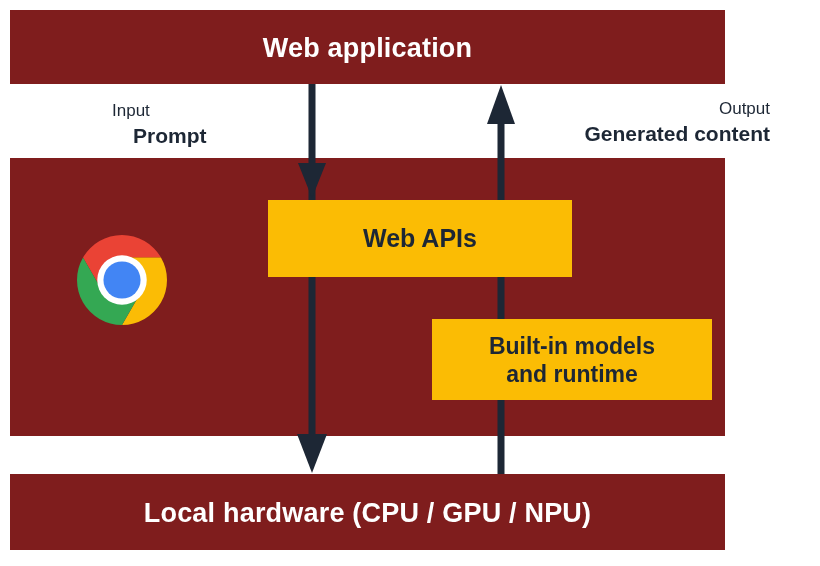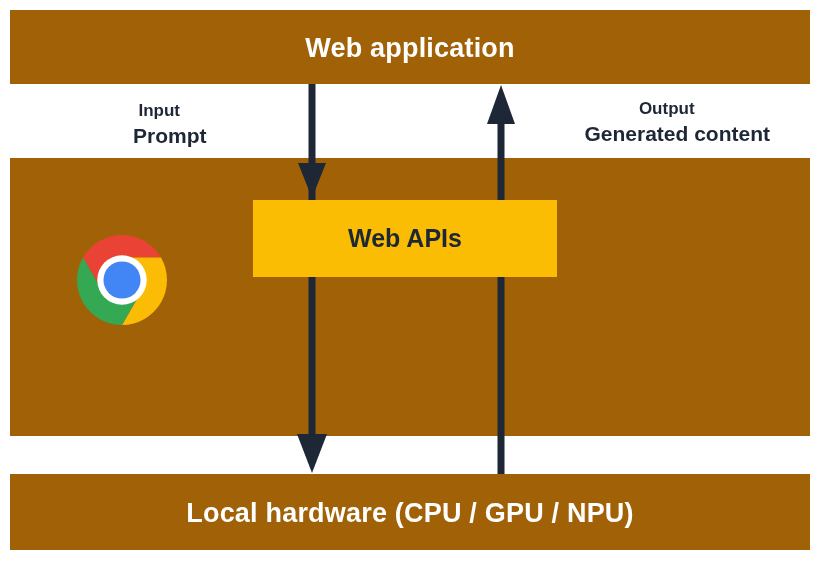--- a/index.html
+++ b/index.html
@@ -10,43 +10,43 @@
     position: relative;
     width: 820px;
     height: 566px;
     background: #ffffff;
     overflow: hidden;
   }
 
   .bar {
     position: absolute;
     left: 10px;
-    width: 800px;
-    background: #a16207;
+    width: 715px;
+    background: #7f1d1d;
     z-index: 1;
   }
   .bar-top    { top: 10px;  height: 74px; }
   .bar-middle { top: 158px; height: 278px; }
   .bar-bottom { top: 474px; height: 76px; }
 
   .bar-title {
     position: absolute;
     left: 0; right: 0;
     text-align: center;
     color: #ffffff;
     font-weight: bold;
     font-size: 27px;
     letter-spacing: 0.2px;
   }
   .bar-top .bar-title    { top: 23px; }
   .bar-bottom .bar-title { top: 24px; }
 
   
   .flow-label { position: absolute; z-index: 4; color: #1d2735; }
-  .flow-label .caption { display: block; font-size: 17px; font-weight: bold; text-align: center; }
+  .flow-label .caption { display: block; font-size: 17px; font-weight: normal; }
   .flow-label .value   { display: block; font-size: 21px; font-weight: bold; margin-top: 3px; margin-left: 21px; }
   .flow-input  { left: 112px; top: 101px; text-align: left; }
   .flow-output { right: 50px; top: 99px;  text-align: right; }
 
   
   .arrows {
     position: absolute;
     left: 0; top: 0;
     width: 820px; height: 566px;
     z-index: 2;
@@ -60,21 +60,21 @@
     color: #1d2735;
     font-weight: bold;
     display: flex;
     flex-direction: column;
     align-items: center;
     justify-content: center;
     text-align: center;
     z-index: 3;
   }
   .box-web-apis {
-    left: 253px; top: 200px;
+    left: 268px; top: 200px;
     width: 304px; height: 77px;
     font-size: 25px;
   }
   .box-builtin {
     left: 432px; top: 319px;
     width: 280px; height: 81px;
     font-size: 23px;
     line-height: 28px;
   }
 
@@ -129,20 +129,24 @@
     <g fill="#1d2735" stroke="none">
       <rect x="497.5" y="122" width="7" height="352"></rect>
       <polygon points="487,124 515,124 501,85"></polygon>
     </g>
   </svg>
 
   <div class="yellow-box box-web-apis">
     <span>Web APIs</span>
   </div>
 
+  <div class="yellow-box box-builtin">
+    <span>Built-in models</span>
+    <span>and runtime</span>
+  </div>
 
   <svg class="chrome-logo" viewBox="0 0 48 48">
     <path fill="#ea4335" d="M24 12 H44.78 A24 24 0 0 0 3.22 12 L13.61 30 A12 12 0 0 1 24 12 Z"></path>
     <path fill="#fbbc05" d="M24 48 A24 24 0 0 0 44.78 12 H24 A12 12 0 0 1 34.39 30 Z"></path>
     <path fill="#34a853" d="M3.22 12 A24 24 0 0 0 24 48 L34.39 30 A12 12 0 0 1 13.61 30 Z"></path>
     <circle cx="24" cy="24" r="13.2" fill="#ffffff"></circle>
     <circle cx="24" cy="24" r="9.9" fill="#4285f4"></circle>
   </svg>
 
 

